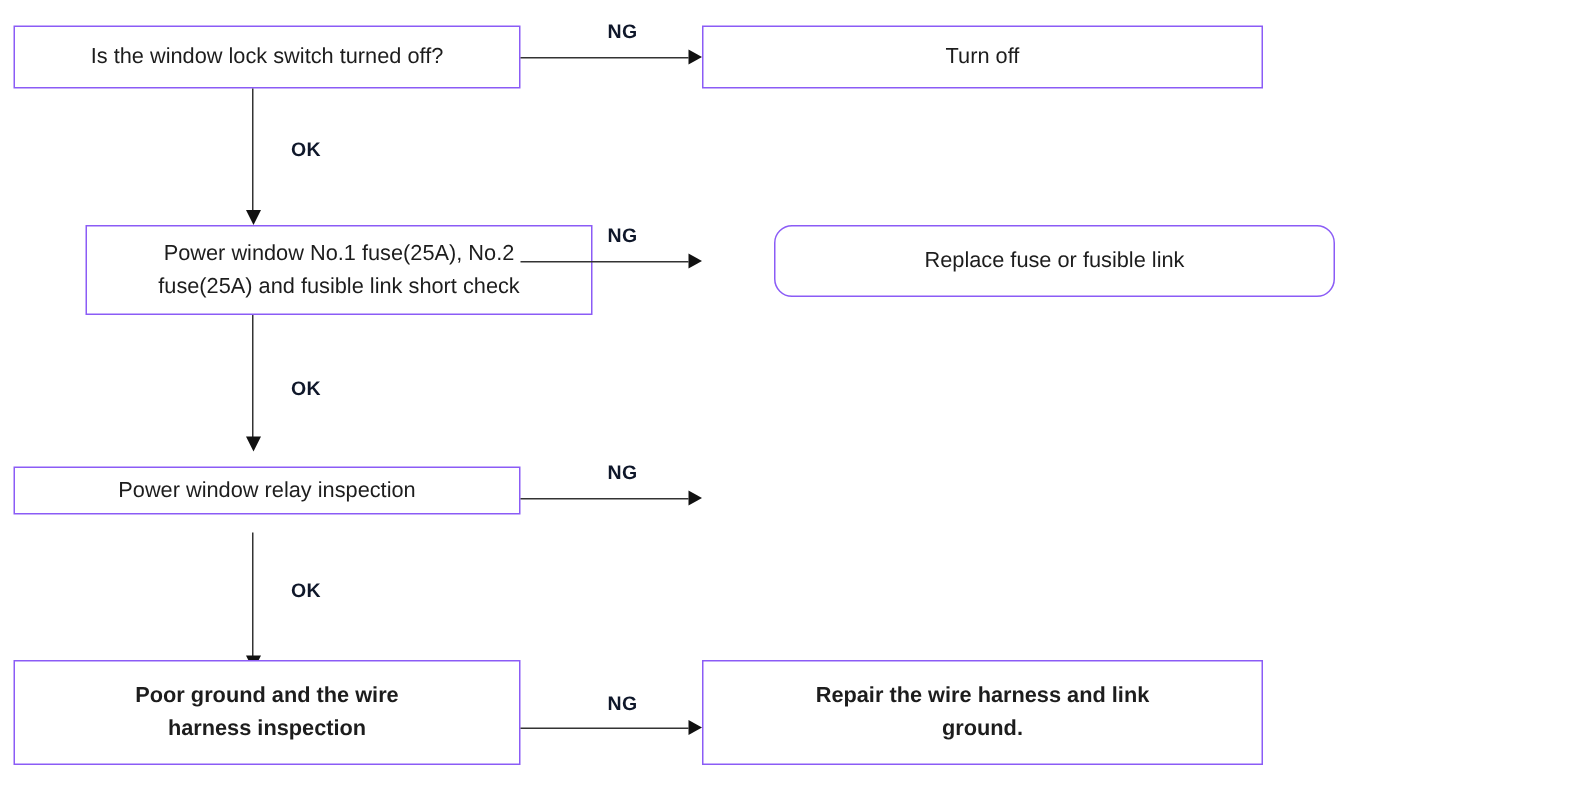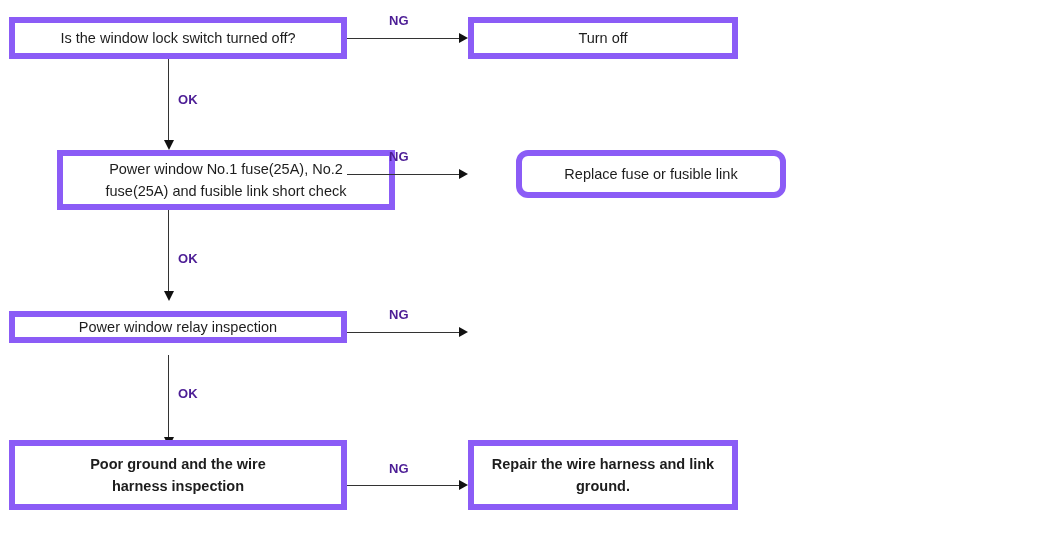--- a/index.html
+++ b/index.html
@@ -17,40 +17,40 @@
     width: 1050px;
     height: 535px;
     background: #ffffff;
     overflow: hidden;
   }
 
   
   .node {
     position: absolute;
     box-sizing: border-box;
-    border: 6px solid #8b5cf6;
+    border: 1px solid #8b5cf6;
     background: #ffffff;
     display: flex;
     align-items: center;
     justify-content: center;
     text-align: center;
     color: #1d1d1d;
     font-size: 14.5px;
     line-height: 1.55;
     padding: 2px 8px;
   }
   .node .node-text {
     display: block;
     white-space: pre-line;
   }
 
   
   .col-left  { left: 9px;  width: 338px; }
   
-  .col-right { left: 468px; width: 270px; }
+  .col-right { left: 468px; width: 374px; }
 
   .row1 { top: 17px;  height: 42px; }
   .row2 { top: 150px; height: 60px; margin-left: 48px; }
   .row3 { top: 311px; height: 32px; }
   .row4 { top: 440px; height: 70px; font-weight: bold; }
 
   
   .connector {
     position: absolute;
     pointer-events: none;
@@ -82,23 +82,24 @@
     border-left: 5px solid transparent;
     border-right: 5px solid transparent;
     border-top: 10px solid #111111;
   }
 
   
   .edge-label {
     position: absolute;
     font-size: 13px;
     font-weight: bold;
-    color: #4c1d95;
+    color: #0f172a;
     letter-spacing: 0.2px;
     white-space: nowrap;
+    margin-left: 16px;
   }
   .label-ng { }
   .label-ok { }
 </style>
 </head>
 <body>
 
 <div id="flowchart">
 
   <div class="node col-left row1">

